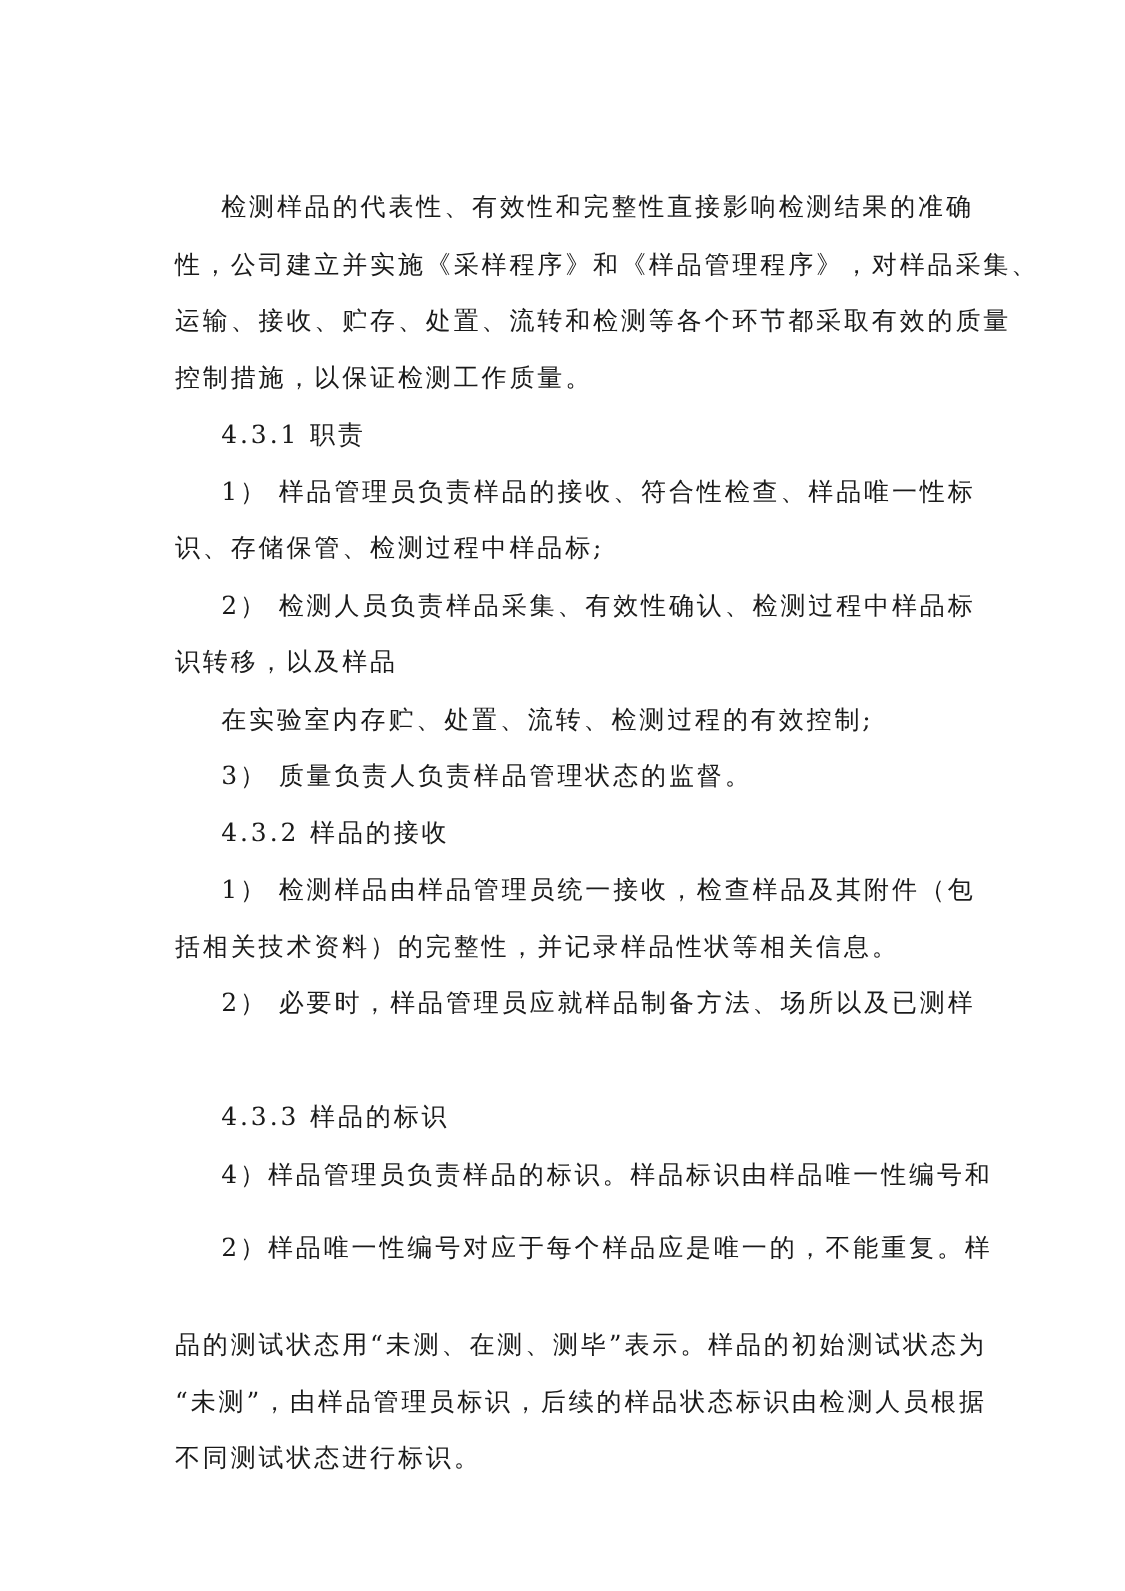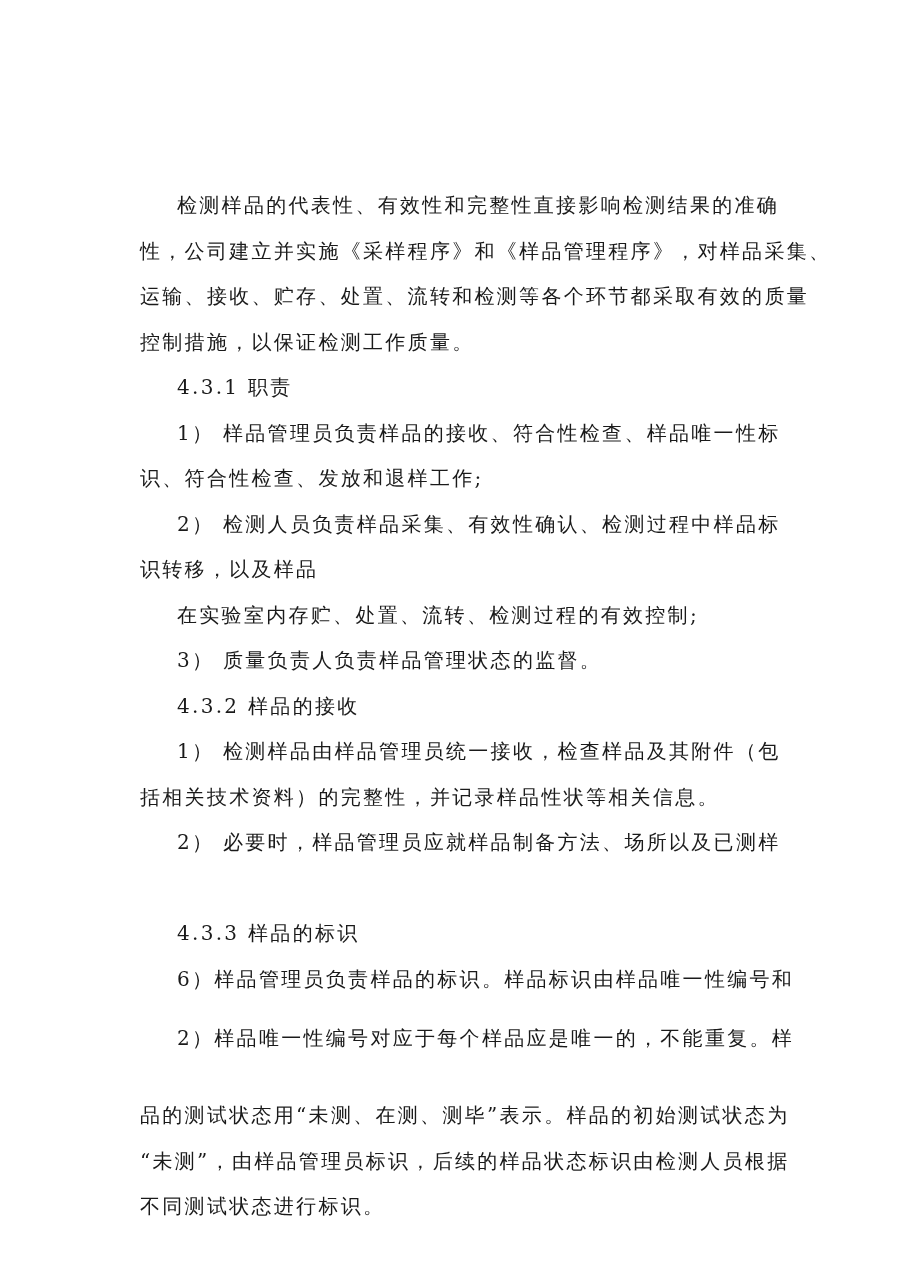--- a/index.html
+++ b/index.html
@@ -2,50 +2,50 @@
 <html><head>
   <meta charset="utf-8">
   <style>
     html, body { margin: 0; padding: 0; background: #ffffff; }
     body {
       width: 900px; height: 1273px; overflow: hidden; position: relative;
       font-family: "DejaVu Serif", "Liberation Serif", serif;
       color: #1a1a1a;
     }
     .page {
-      position: absolute; left: 140px; top: 0; width: 625px; height: 1200px; margin-top: 40px;
+      position: absolute; left: 140px; top: 0; width: 625px; height: 1200px;
     }
     .line {
       position: absolute; left: 0; font-size: 20px; line-height: 24px;
       white-space: nowrap; letter-spacing: 2.3px;
     }
     .indent { left: 37px; }
   </style>
 </head>
 <body>
 
 <div class="page">
 
   <div class="line indent" style="top:153px">检测样品的代表性、有效性和完整性直接影响检测结果的准确</div>
   <div class="line" style="top:199px">性，公司建立并实施《采样程序》和《样品管理程序》，对样品采集、</div>
   <div class="line" style="top:290px">控制措施，以保证检测工作质量。</div>
   <div class="line" style="top:244px">运输、接收、贮存、处置、流转和检测等各个环节都采取有效的质量</div>
 
   <div class="line indent" style="top:335px">4.3.1  职责</div>
   <div class="line indent" style="top:381px">1）   样品管理员负责样品的接收、符合性检查、样品唯一性标</div>
-  <div class="line" style="top:426px">识、符合性检查、发放和退样工作;</div>
+  <div class="line" style="top:426px">识、存储保管、检测过程中样品标;</div>
   <div class="line indent" style="top:472px">2）   检测人员负责样品采集、有效性确认、检测过程中样品标</div>
   <div class="line" style="top:517px">识转移，以及样品</div>
   <div class="line indent" style="top:563px">在实验室内存贮、处置、流转、检测过程的有效控制;</div>
   <div class="line indent" style="top:608px">3）   质量负责人负责样品管理状态的监督。</div>
 
   <div class="line indent" style="top:654px">4.3.2   样品的接收</div>
   <div class="line indent" style="top:699px">1）   检测样品由样品管理员统一接收，检查样品及其附件（包</div>
   <div class="line" style="top:745px">括相关技术资料）的完整性，并记录样品性状等相关信息。</div>
   <div class="line indent" style="top:790px">2）   必要时，样品管理员应就样品制备方法、场所以及已测样</div>
 
   <div class="line indent" style="top:881px">4.3.3 样品的标识</div>
-  <div class="line indent" style="top:927px">6）样品管理员负责样品的标识。样品标识由样品唯一性编号和</div>
+  <div class="line indent" style="top:927px">4）样品管理员负责样品的标识。样品标识由样品唯一性编号和</div>
   <div class="line indent" style="top:986px">2）样品唯一性编号对应于每个样品应是唯一的，不能重复。样</div>
   <div class="line" style="top:1063px">品的测试状态用“未测、在测、测毕”表示。样品的初始测试状态为</div>
   <div class="line" style="top:1109px">“未测”，由样品管理员标识，后续的样品状态标识由检测人员根据</div>
   <div class="line" style="top:1154px">不同测试状态进行标识。</div>
 </div>
 
 </body></html>

